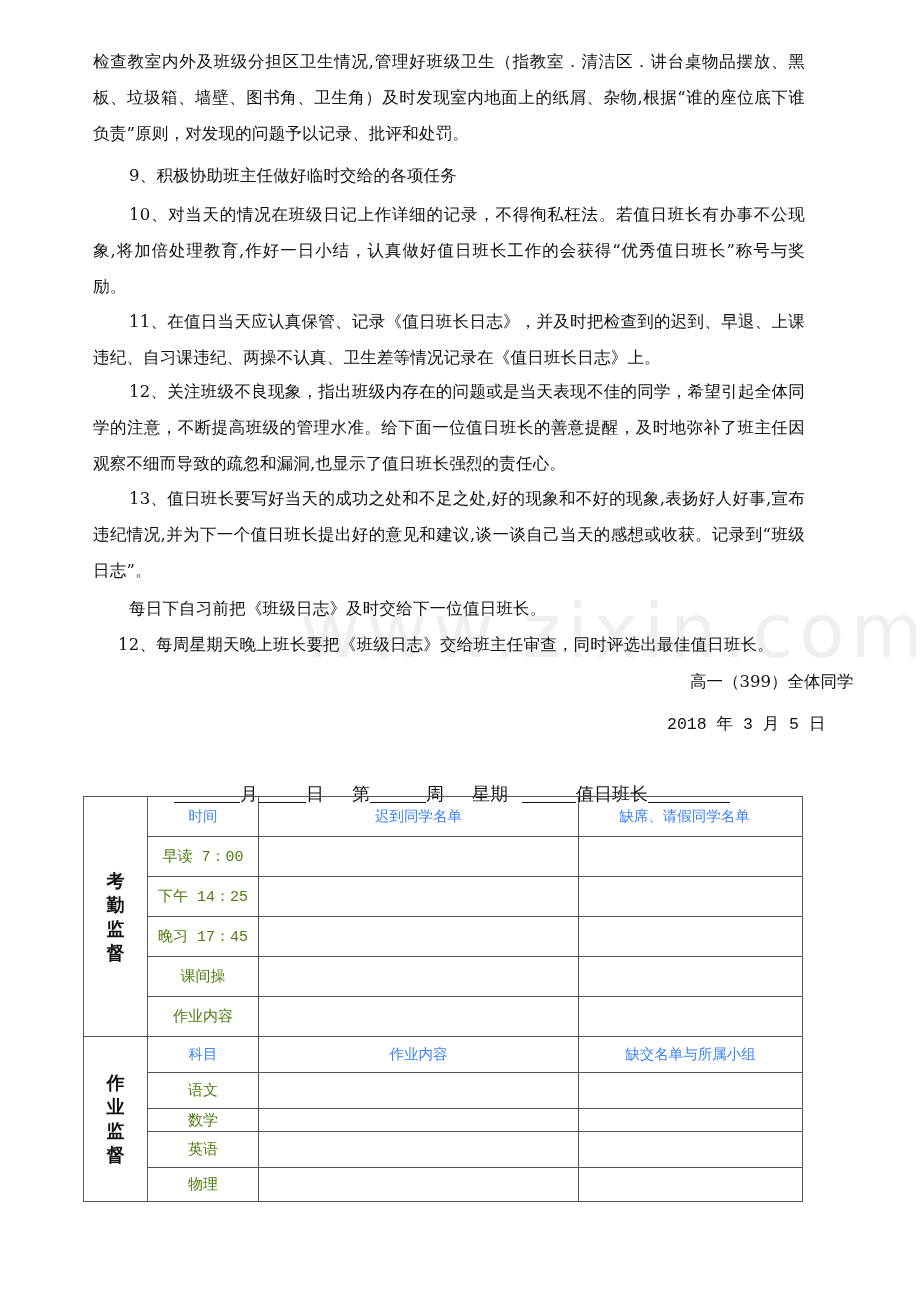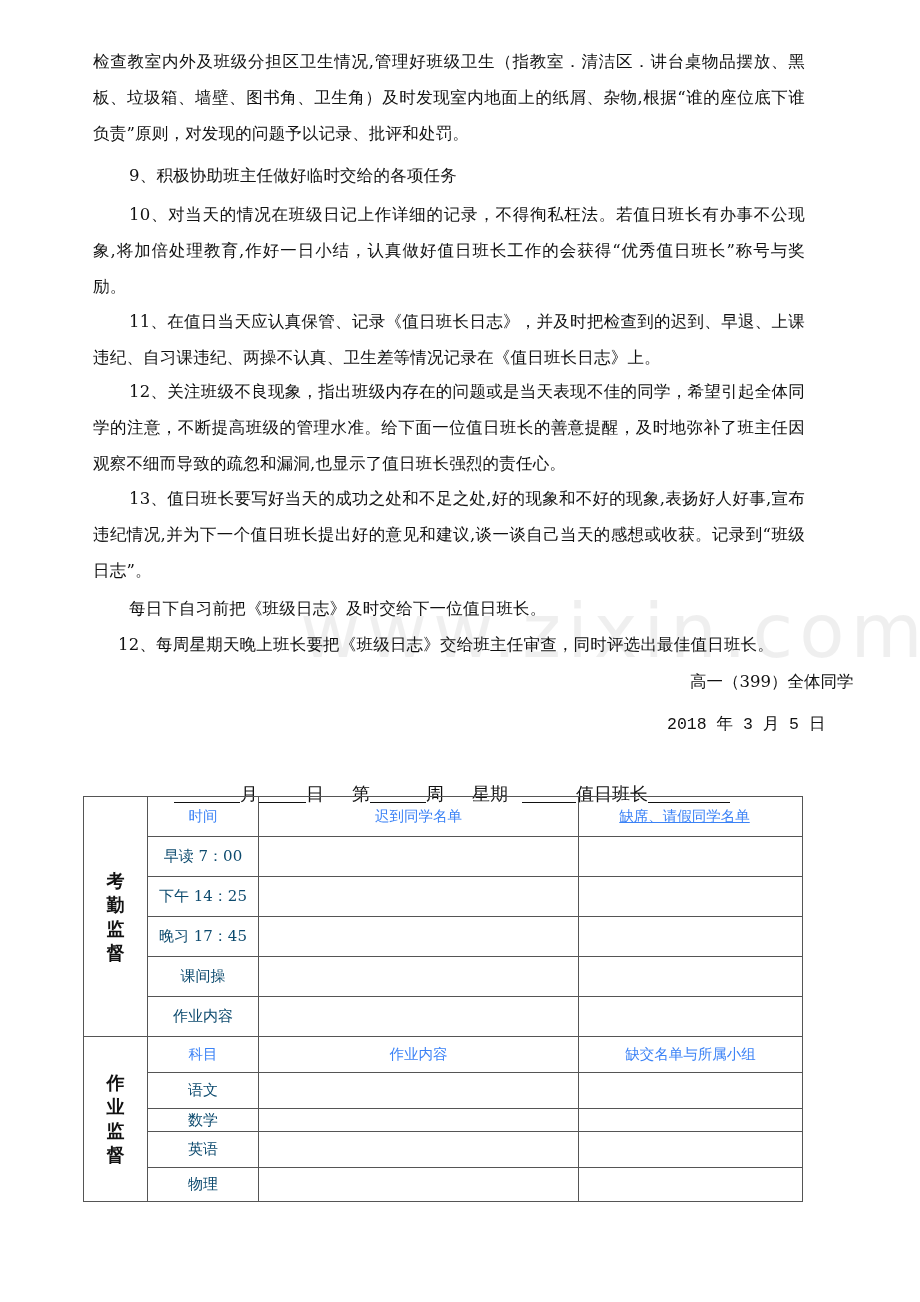--- a/index.html
+++ b/index.html
@@ -27,27 +27,27 @@
   .gap { display: inline-block; }
   table.log {
     position: absolute; left: 83px; top: 796px; border-collapse: collapse;
     width: 719px; table-layout: fixed;
     font-size: 15px;
   }
   table.log td {
     border: 1px solid #555; padding: 0; text-align: center; vertical-align: middle;
   }
   table.log .hd { font-family: "DejaVu Sans", "Liberation Sans", sans-serif; font-size: 14.5px; color: #3b82f6; }
-  table.log .cell-text { color: #0c4a6e; }
+  table.log .cell-text { color: #4d7c0f; font-family: Liberation Mono, monospace; }
   .section-label {
     font-family: "DejaVu Sans", "Liberation Sans", sans-serif; font-size: 18px; line-height: 24px; font-weight: bold;
     writing-mode: horizontal-tb;
   }
   .section-label span { display: block; }
-  .right-hd { text-align: left; padding-right: 12px !important; text-decoration: underline; }
+  .right-hd { text-align: left; padding-right: 12px !important; }
 </style>
 </head>
 <body>
 
 <div class="watermark">www.zixin.com.cn</div>
 
 <p class="para" style="top:44px;">检查教室内外及班级分担区卫生情况,管理好班级卫生（指教室．清洁区．讲台桌物品摆放、黑板、垃圾箱、墙壁、图书角、卫生角）及时发现室内地面上的纸屑、杂物,根据“谁的座位底下谁负责”原则，对发现的问题予以记录、批评和处罚。</p>
 <p class="para indent" style="top:158px;">9、积极协助班主任做好临时交给的各项任务</p>
 <p class="para indent" style="top:197px;">10、对当天的情况在班级日记上作详细的记录，不得徇私枉法。若值日班长有办事不公现象,将加倍处理教育,作好一日小结，认真做好值日班长工作的会获得“优秀值日班长”称号与奖励。</p>
 <p class="para indent" style="top:304px;">11、在值日当天应认真保管、记录《值日班长日志》，并及时把检查到的迟到、早退、上课违纪、自习课违纪、两操不认真、卫生差等情况记录在《值日班长日志》上。</p>

